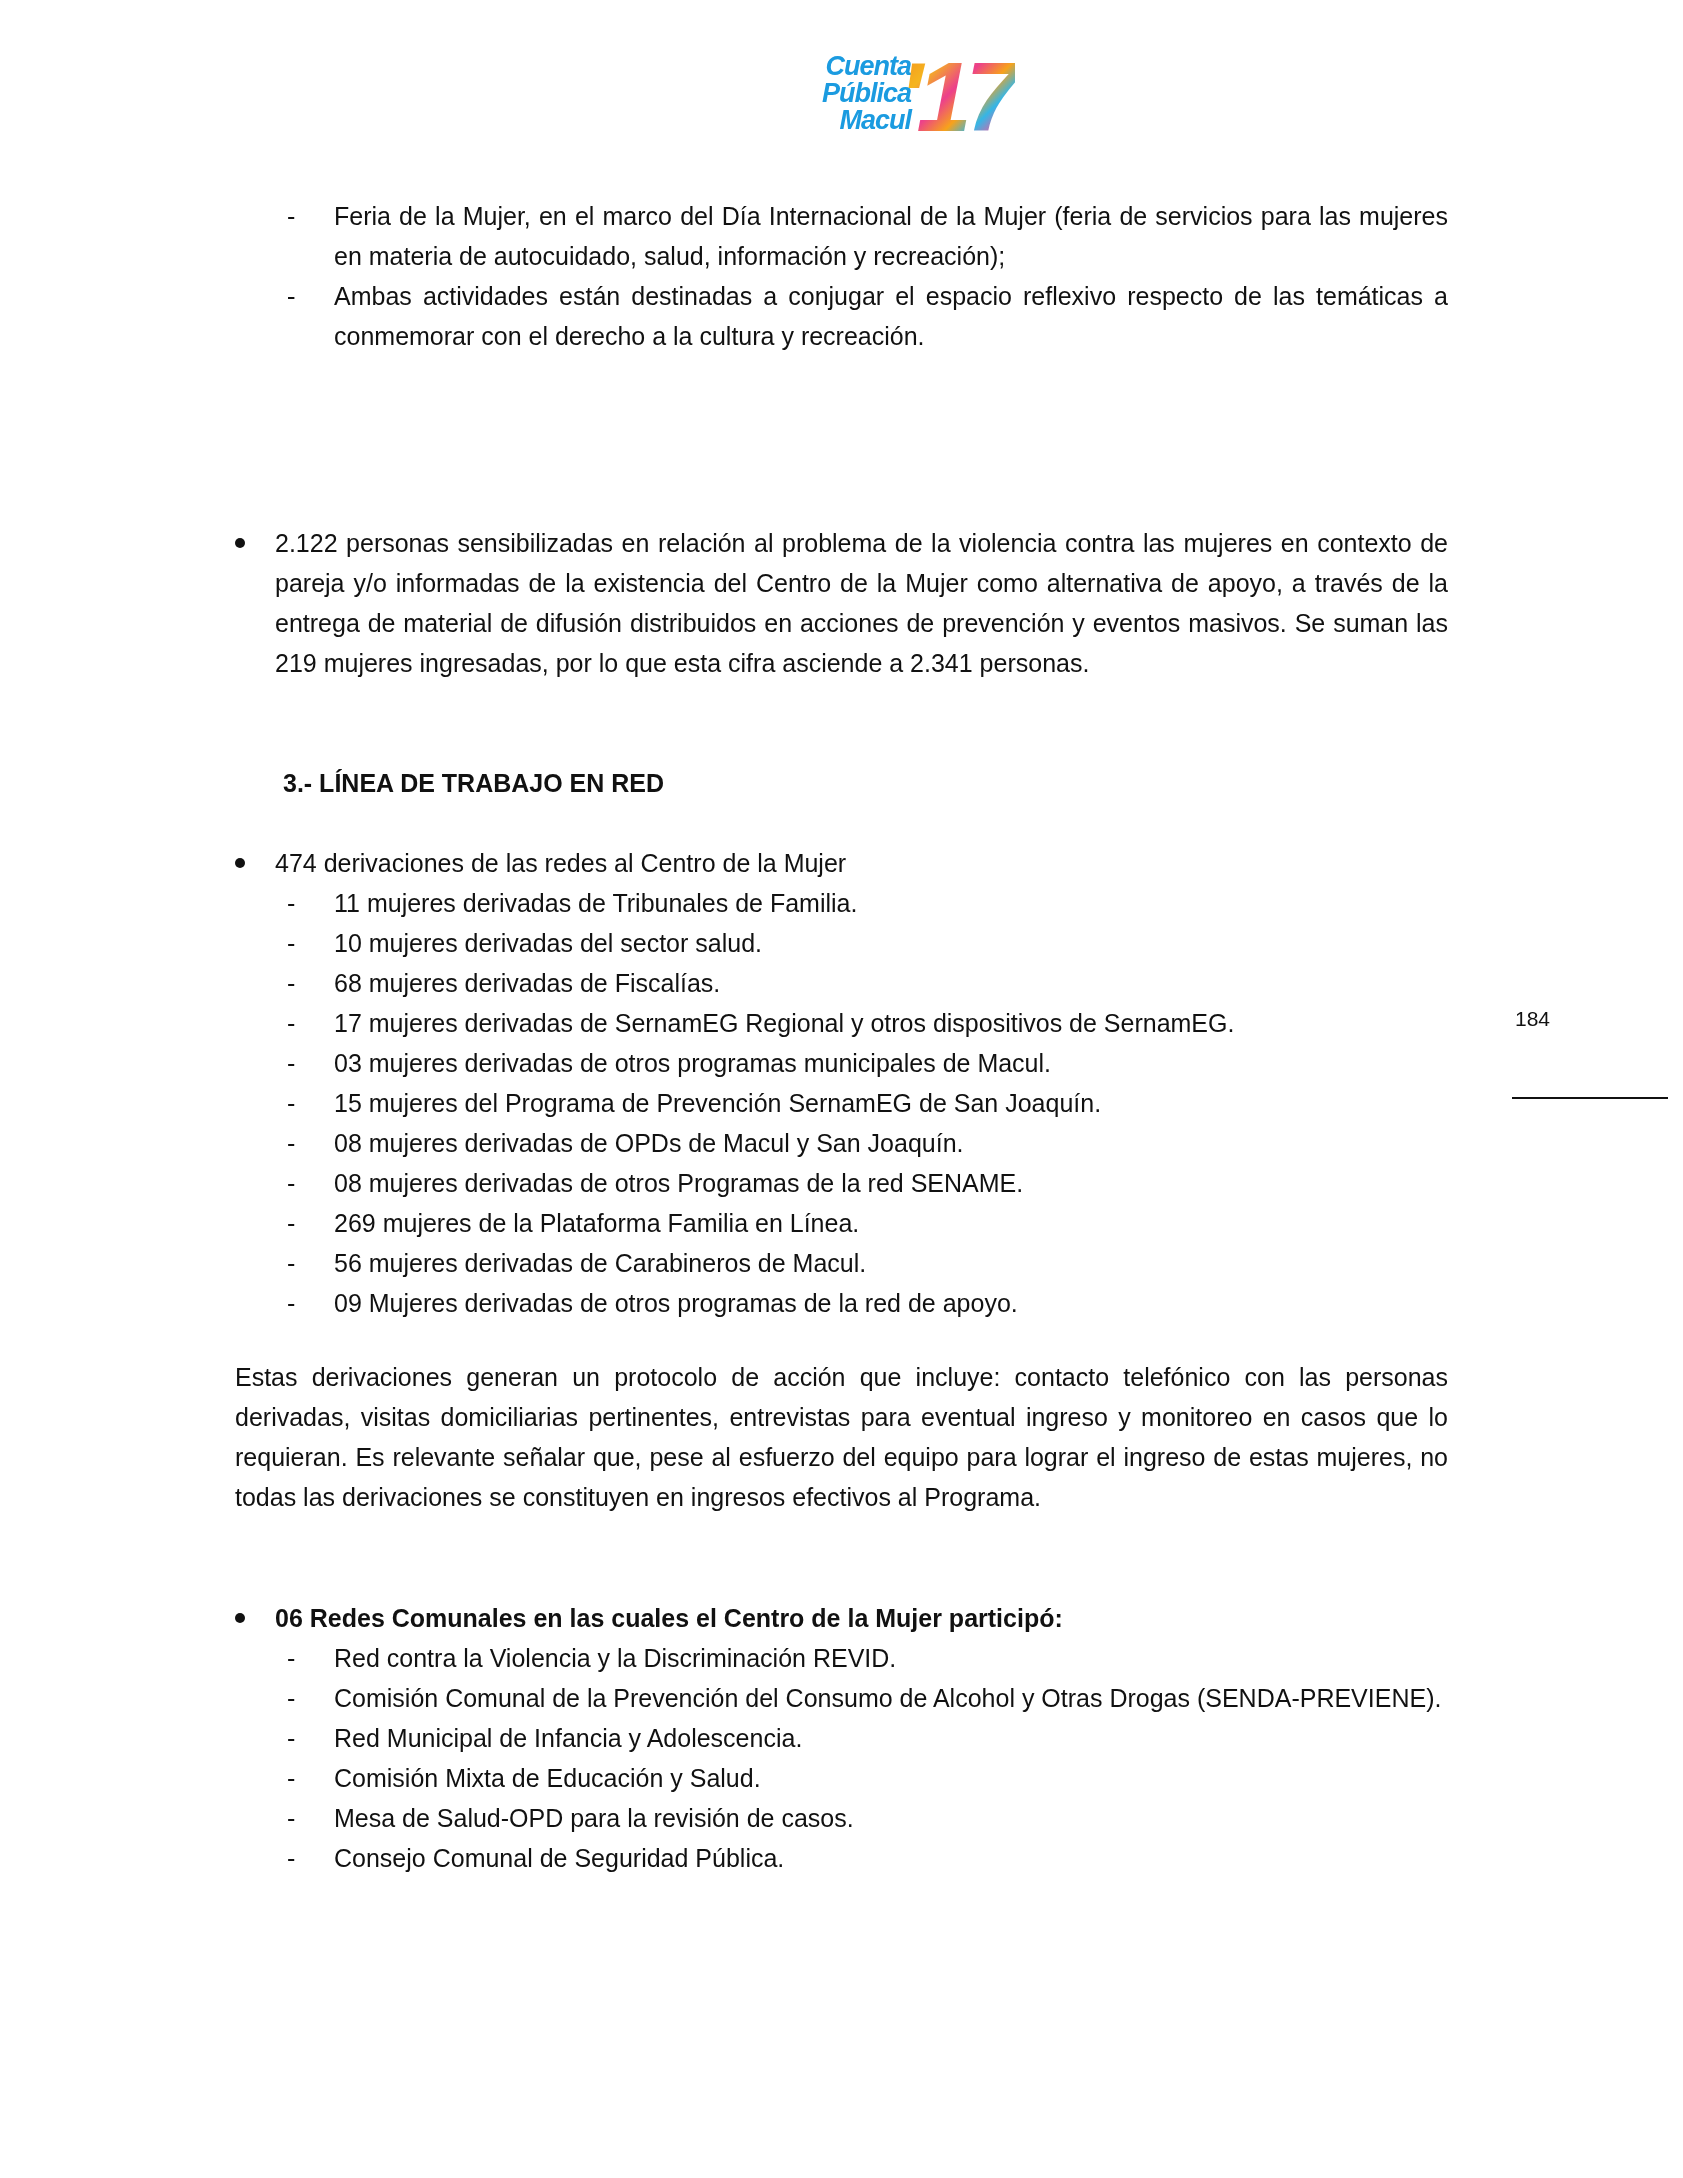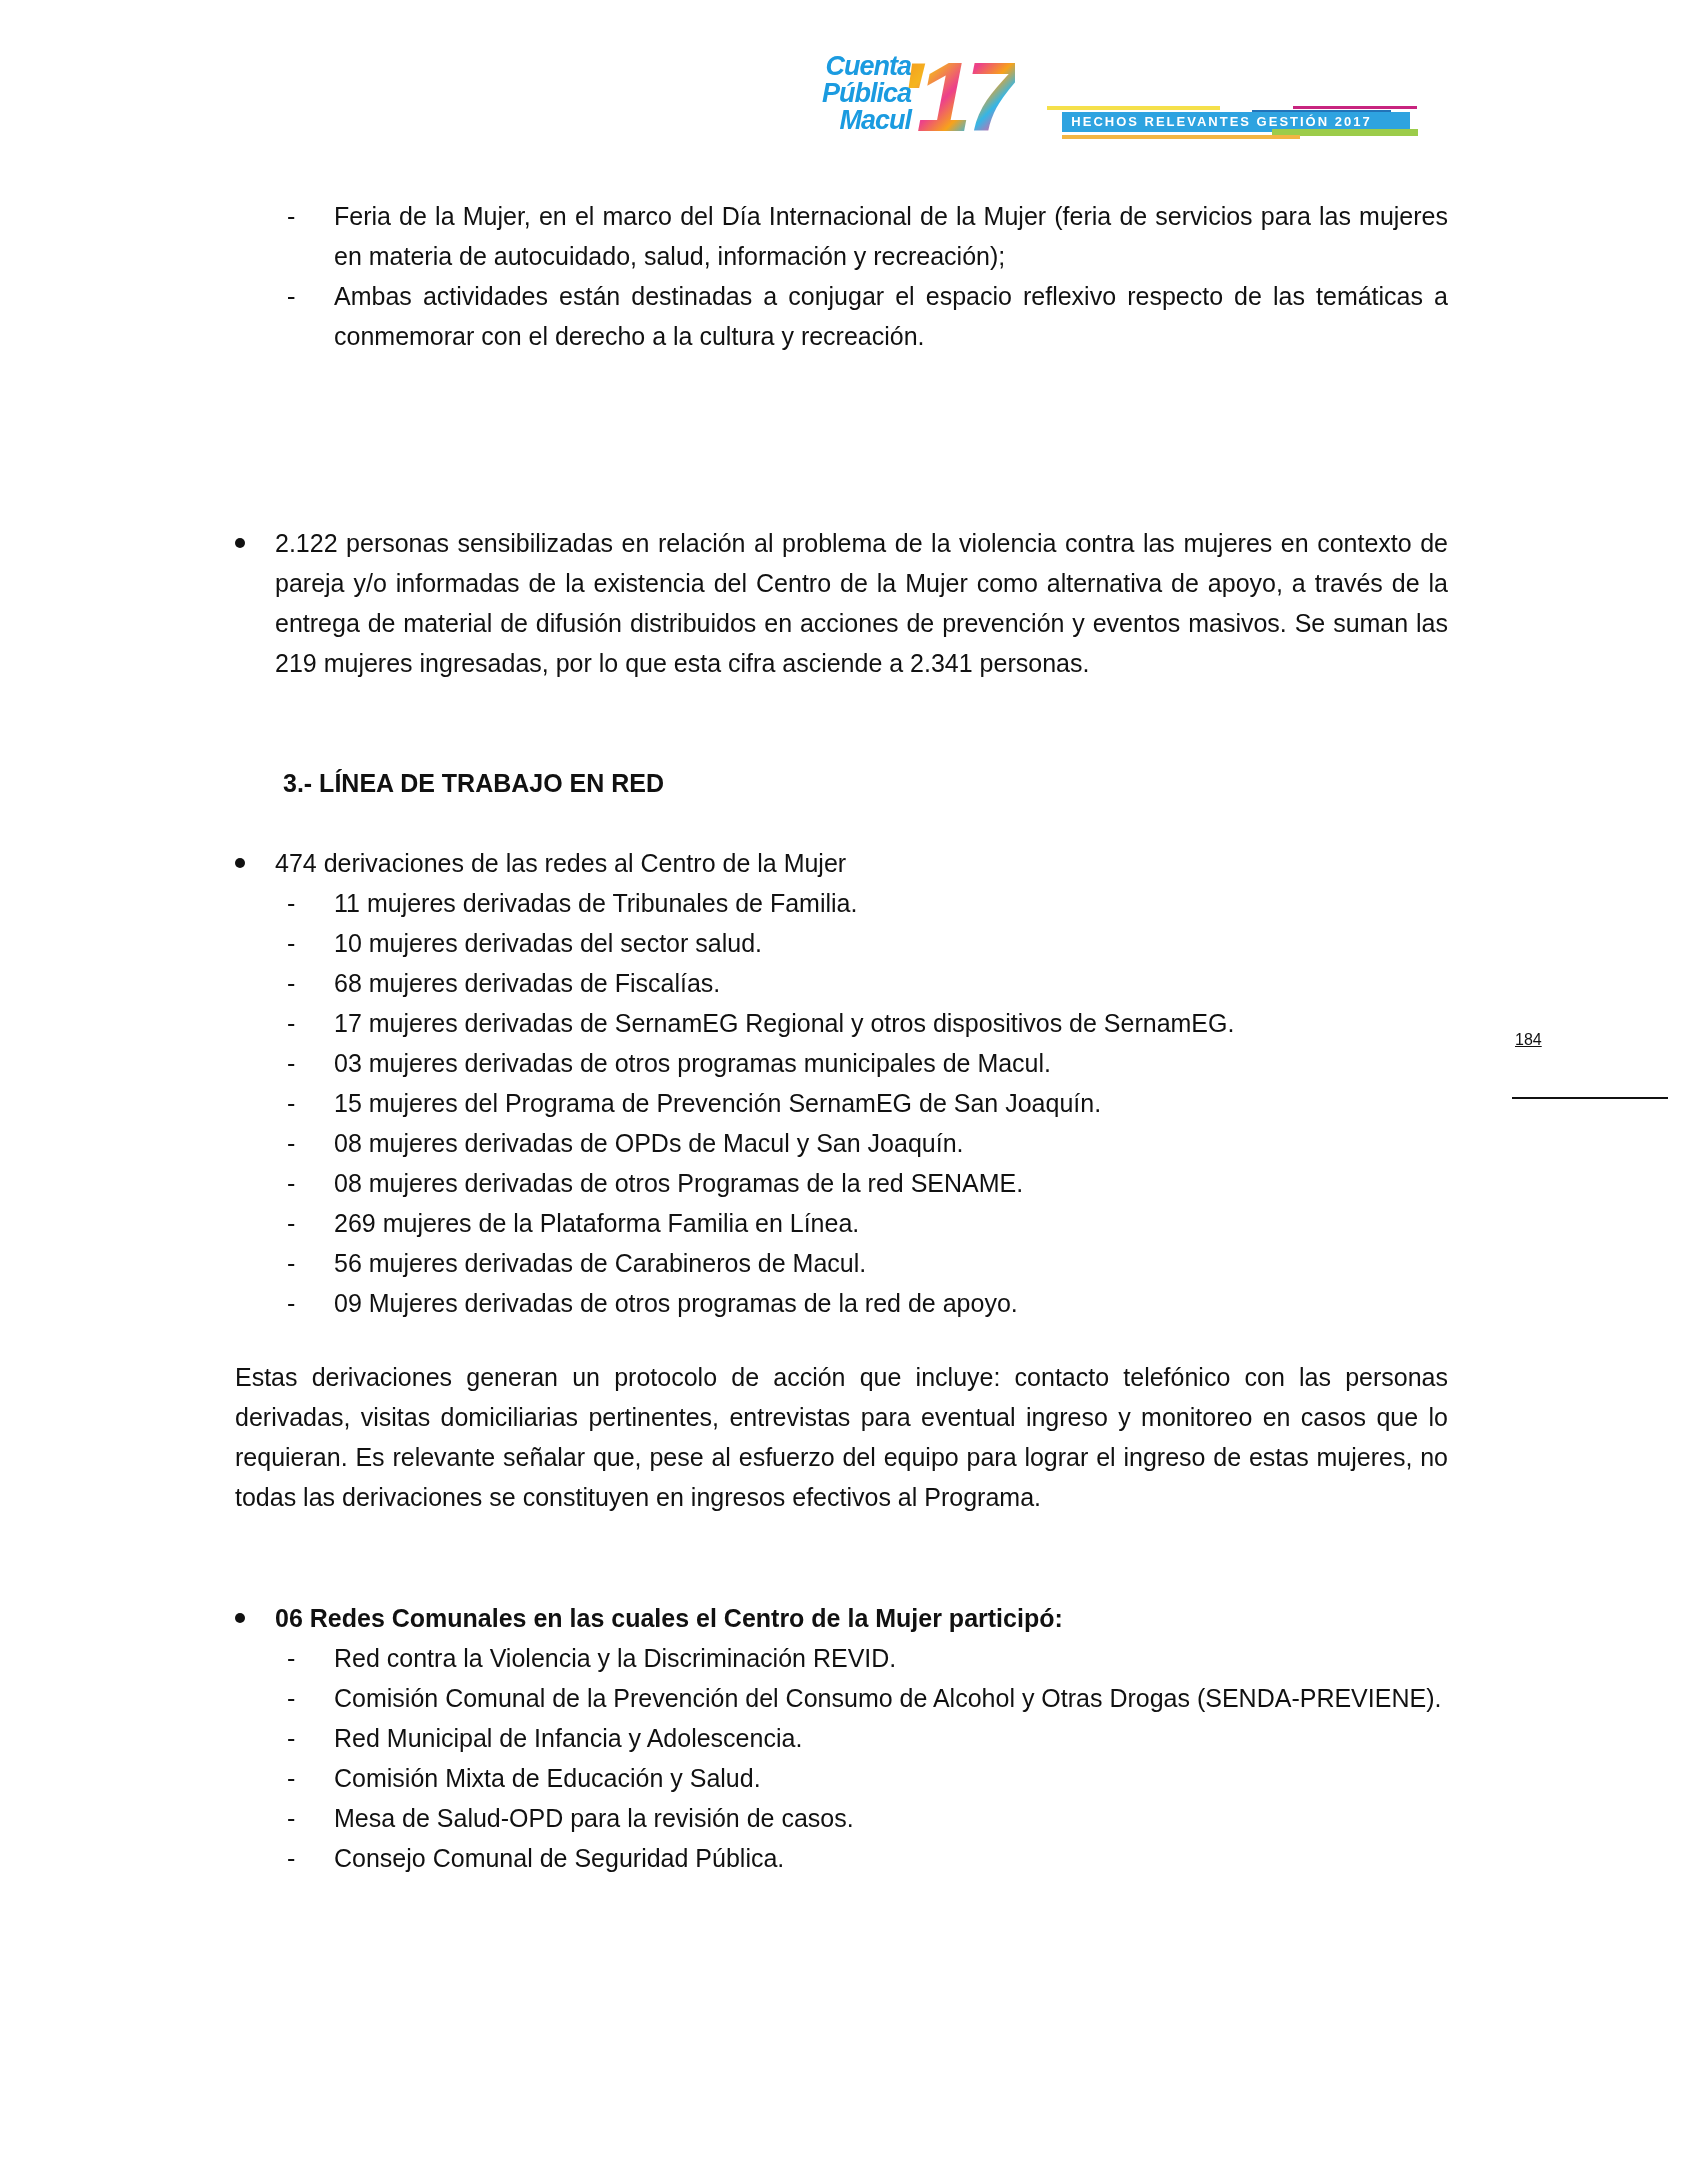--- a/index.html
+++ b/index.html
@@ -32,44 +32,35 @@
   .block { position: absolute; font-size: 25px; line-height: 40px; }
   .dash-item { position: relative; padding-left: 99px; width: 1114px; text-align: justify; }
   .dash-item .dash { position: absolute; left: 52px; top: 0; }
   .bullet-item { position: relative; padding-left: 40px; width: 1173px; text-align: justify; }
   .bullet-item .dot { position: absolute; left: 0; top: 15px; width: 10px; height: 10px; border-radius: 50%; background: #111; }
   .para { width: 1213px; text-align: justify; }
   .heading { font-weight: bold; }
   .bold { font-weight: bold; }
   .nojust { text-align: left; }
 
-  .page-number { position: absolute; left: 1515px; top: 1028px; font-size: 16px; line-height: 24px; text-decoration: underline; }
+  .page-number { position: absolute; left: 1515px; top: 1007px; font-size: 21px; line-height: 24px; }
   .page-rule { position: absolute; left: 1512px; top: 1097px; width: 156px; height: 2px; background: #111; }
 </style>
 </head>
 <body>
 
 <div class="page">
 
   <div class="logo">
     <div class="logo-words">
       <div>Cuenta</div>
       <div>Pública</div>
       <div>Macul</div>
     </div>
     <div class="logo-17">'17</div>
-  </div>
-  <div class="banner">
-    <div class="ln yellow"></div>
-    <div class="ln magenta"></div>
-    <div class="ln darkblue"></div>
-    <div class="ln bluebar"></div>
-    <div class="ln green"></div>
-    <div class="ln orange"></div>
-    <div class="banner-text">HECHOS RELEVANTES GESTIÓN 2017</div>
   </div>
 
   <div class="block" style="left:235px; top:196px;">
     <div class="dash-item">
       <span class="dash">-</span>
       <span>Feria de la Mujer, en el marco del Día Internacional de la Mujer (feria de servicios para las mujeres en materia de autocuidado, salud, información y recreación);</span>
     </div>
     <div class="dash-item">
       <span class="dash">-</span>
     </div>

